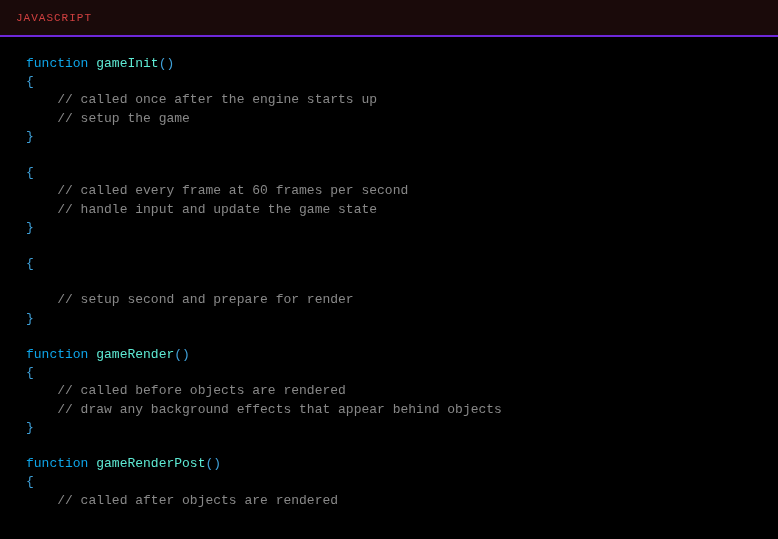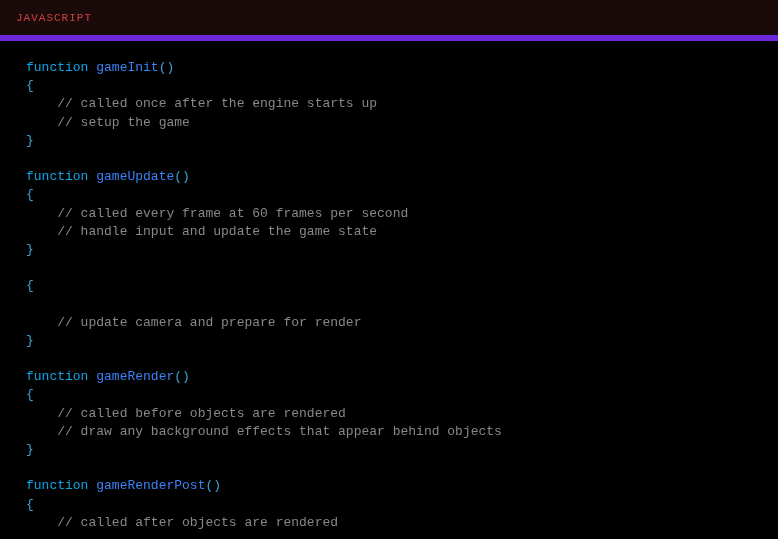--- a/index.html
+++ b/index.html
@@ -7,40 +7,40 @@
     width: 778px;
     height: 539px;
     background: #000000;
     font-family: Consolas, "Courier New", monospace;
     font-size: 13px;
     overflow: hidden;
   }
   .header {
     background: #1a0a0a;
     padding: 10px 16px;
-    border-bottom: 6px solid #6d28d9;
+    border-bottom: 2px solid #6d28d9;
   }
   .lang-label {
     color: #d04040;
     font-size: 11px;
     letter-spacing: 1px;
     font-weight: normal;
   }
   .code-area {
     padding: 18px 8px 8px 8px;
     background: #000000;
     line-height: 1.4;
   }
   .line {
     white-space: pre;
     padding: 0 18px;
     color: #cccccc;
   }
   .kw { color: #0ea5e9; }
-  .fn { color: #3b82f6; }
+  .fn { color: #5eead4; }
   .paren { color: #3fa0d8; }
   .brace { color: #3fa0d8; }
   .cmt { color: #888888; text-align: center; }
   .blank { height: 1.4em; }
 </style>
 </head>
 <body>
 
 <div class="header">
   <span class="lang-label">JAVASCRIPT</span>
@@ -48,30 +48,29 @@
 
 <div class="code-area">
 
   <div class="line"><span class="kw">function</span> <span class="fn">gameInit</span><span class="paren">(</span><span class="paren">)</span></div>
   <div class="line"><span class="brace">{</span></div>
   <div class="line"><span>    </span><span class="cmt">// called once after the engine starts up</span></div>
   <div class="line"><span>    </span><span class="cmt">// setup the game</span></div>
   <div class="line"><span class="brace">}</span></div>
   <div class="line blank"></div>
 
-  <div class="line"><span class="kw">function</span> <span class="fn">gameUpdate</span><span class="paren">(</span><span class="paren">)</span></div>
   <div class="line"><span class="brace">{</span></div>
   <div class="line"><span>    </span><span class="cmt">// called every frame at 60 frames per second</span></div>
   <div class="line"><span>    </span><span class="cmt">// handle input and update the game state</span></div>
   <div class="line"><span class="brace">}</span></div>
   <div class="line blank"></div>
 
   <div class="line"><span class="brace">{</span></div>
   <div class="line"><span>    </span></div>
-  <div class="line"><span>    </span><span class="cmt">// update camera and prepare for render</span></div>
+  <div class="line"><span>    </span><span class="cmt">// setup second and prepare for render</span></div>
   <div class="line"><span class="brace">}</span></div>
   <div class="line blank"></div>
 
   <div class="line"><span class="kw">function</span> <span class="fn">gameRender</span><span class="paren">(</span><span class="paren">)</span></div>
   <div class="line"><span class="brace">{</span></div>
   <div class="line"><span>    </span><span class="cmt">// called before objects are rendered</span></div>
   <div class="line"><span>    </span><span class="cmt">// draw any background effects that appear behind objects</span></div>
   <div class="line"><span class="brace">}</span></div>
   <div class="line blank"></div>
 

